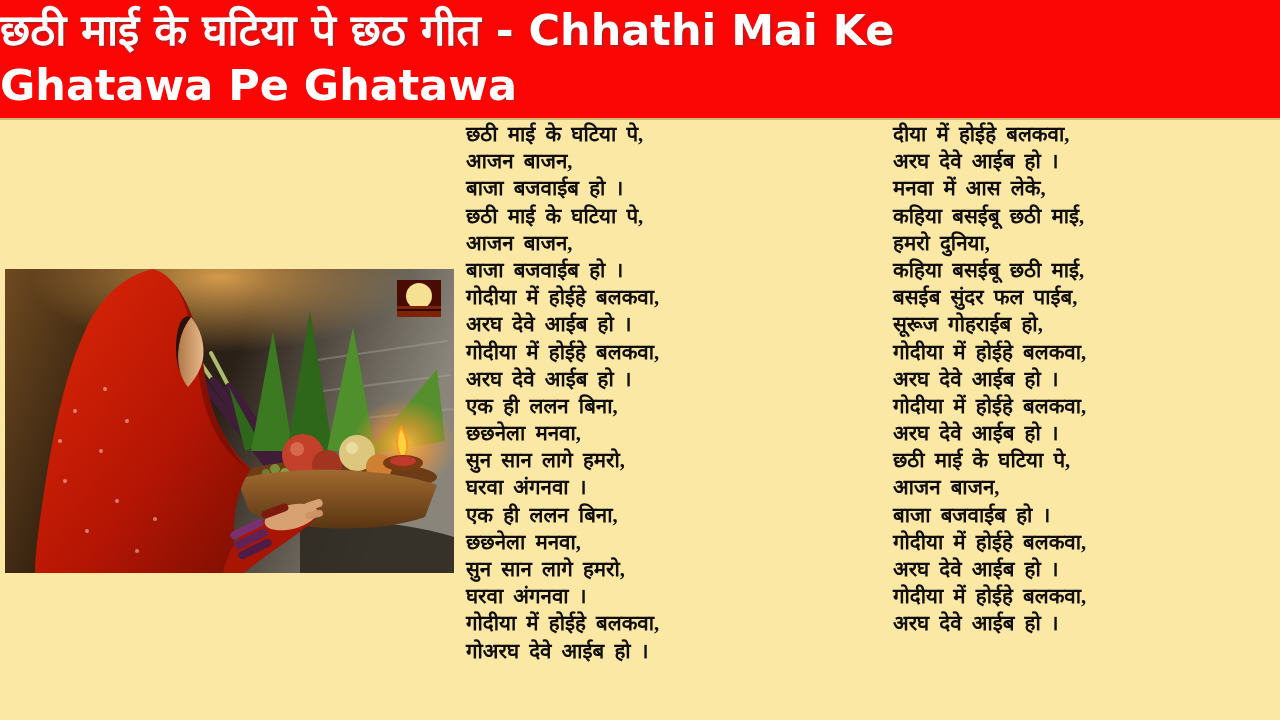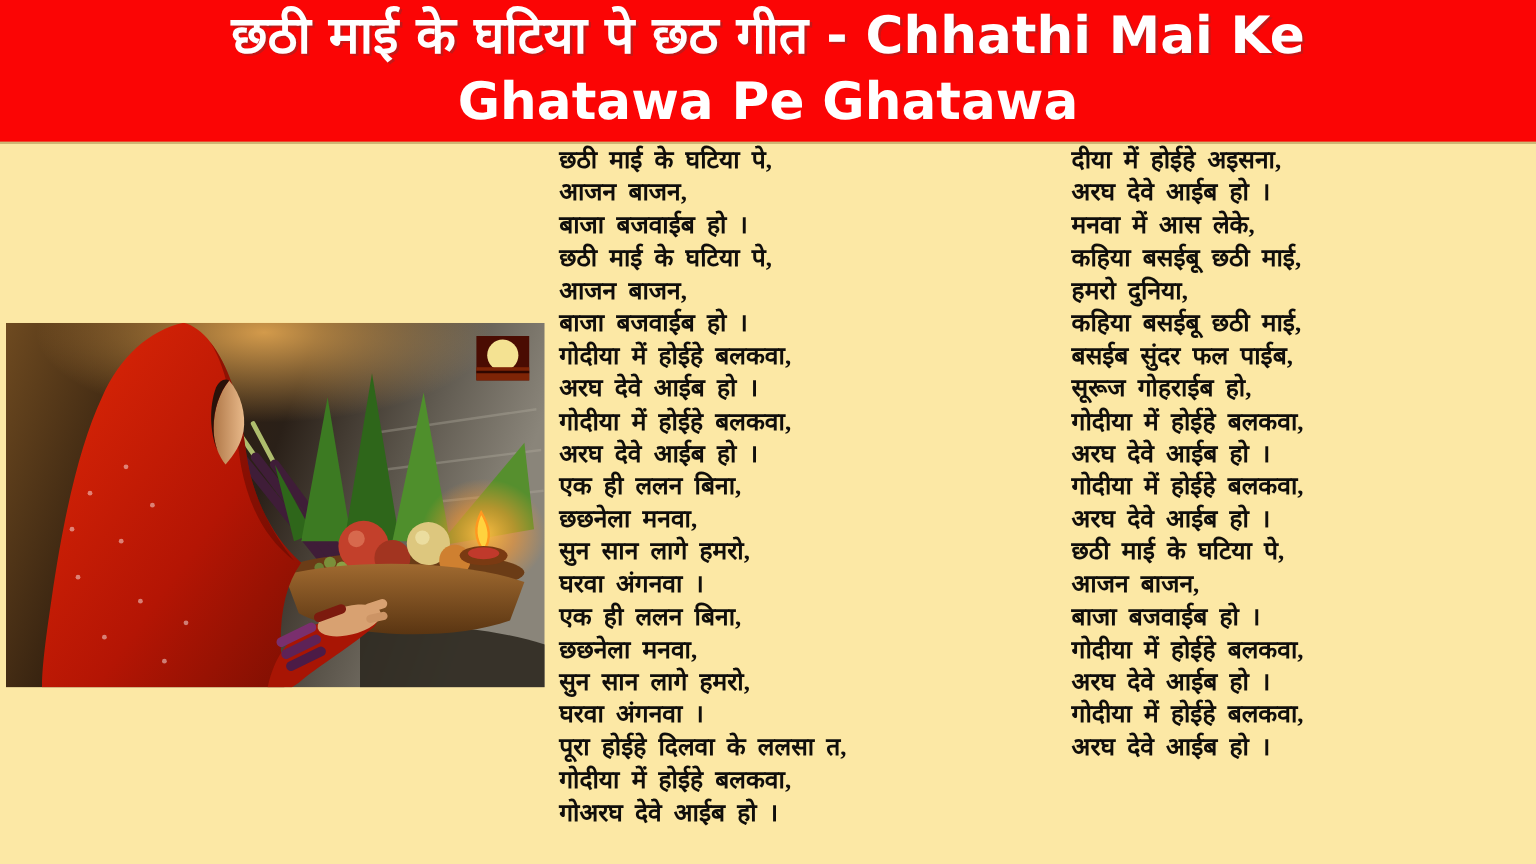--- a/index.html
+++ b/index.html
@@ -11,21 +11,21 @@
     position: relative;
   }
   .page { position: absolute; inset: 0; }
 
   
   .banner {
     position: absolute; top: 0; left: 0;
     width: 1280px; height: 118px;
     background: #FB0505;
     color: #FFFFFF;
-    text-align: center;
+    text-align: left;
     font-weight: bold;
     overflow: hidden;
     box-shadow: 0 2px 0 rgba(120, 90, 30, 0.35);
   }
   .banner .t1 {
     font-size: 43px; line-height: 58px;
     white-space: nowrap;
     margin-top: 1px;
     text-shadow: 2px 2px 0 rgba(70,70,70,0.30);
   }
@@ -215,26 +215,25 @@
       <div class="lyric-line">गोदीया में होईहे बलकवा,</div>
       <div class="lyric-line">अरघ देवे आईब हो ।</div>
       <div class="lyric-line">एक ही ललन बिना,</div>
       <div class="lyric-line">छछनेला मनवा,</div>
       <div class="lyric-line">सुन सान लागे हमरो,</div>
       <div class="lyric-line">घरवा अंगनवा ।</div>
       <div class="lyric-line">एक ही ललन बिना,</div>
       <div class="lyric-line">छछनेला मनवा,</div>
       <div class="lyric-line">सुन सान लागे हमरो,</div>
       <div class="lyric-line">घरवा अंगनवा ।</div>
-      <div class="lyric-line">पूरा होईहे दिलवा के ललसा त,</div>
       <div class="lyric-line">गोदीया में होईहे बलकवा,</div>
       <div class="lyric-line">गोअरघ देवे आईब हो ।</div>
     </div>
   <div class="col col-right">
-      <div class="lyric-line">दीया में होईहे अइसना,</div>
+      <div class="lyric-line">दीया में होईहे बलकवा,</div>
       <div class="lyric-line">अरघ देवे आईब हो ।</div>
       <div class="lyric-line">मनवा में आस लेके,</div>
       <div class="lyric-line">कहिया बसईबू छठी माई,</div>
       <div class="lyric-line">हमरो दुनिया,</div>
       <div class="lyric-line">कहिया बसईबू छठी माई,</div>
       <div class="lyric-line">बसईब सुंदर फल पाईब,</div>
       <div class="lyric-line">सूरूज गोहराईब हो,</div>
       <div class="lyric-line">गोदीया में होईहे बलकवा,</div>
       <div class="lyric-line">अरघ देवे आईब हो ।</div>
       <div class="lyric-line">गोदीया में होईहे बलकवा,</div>

